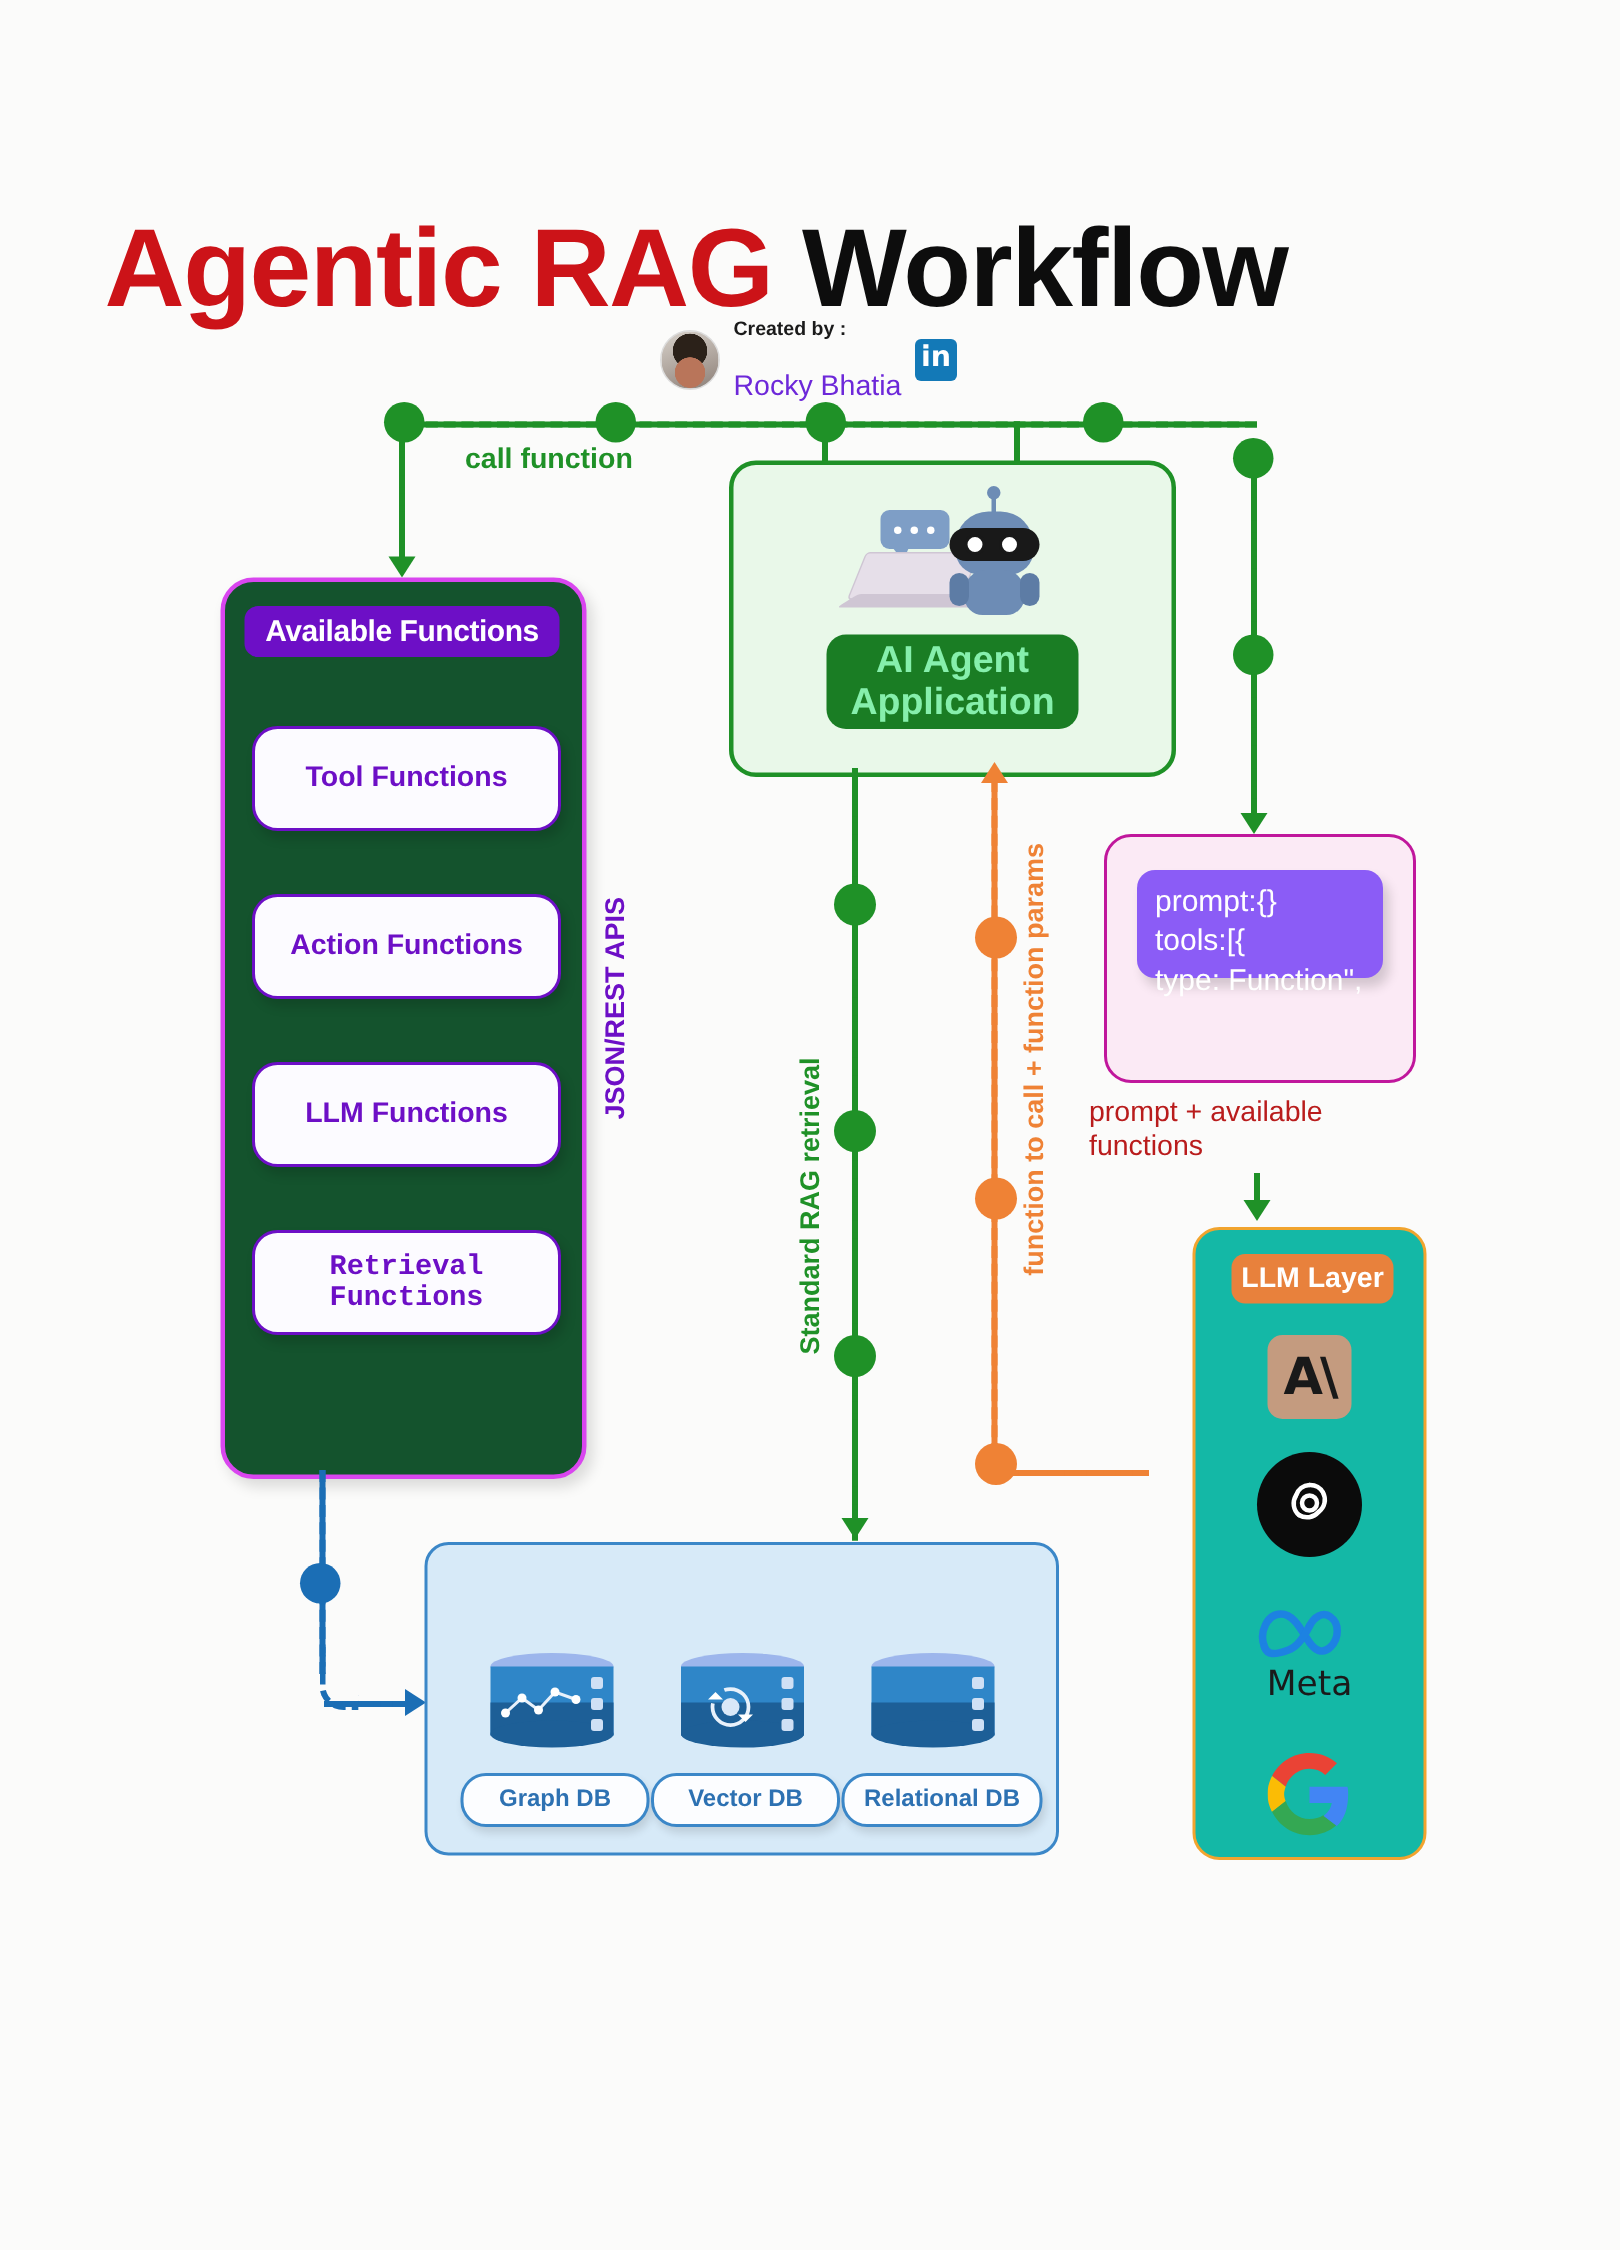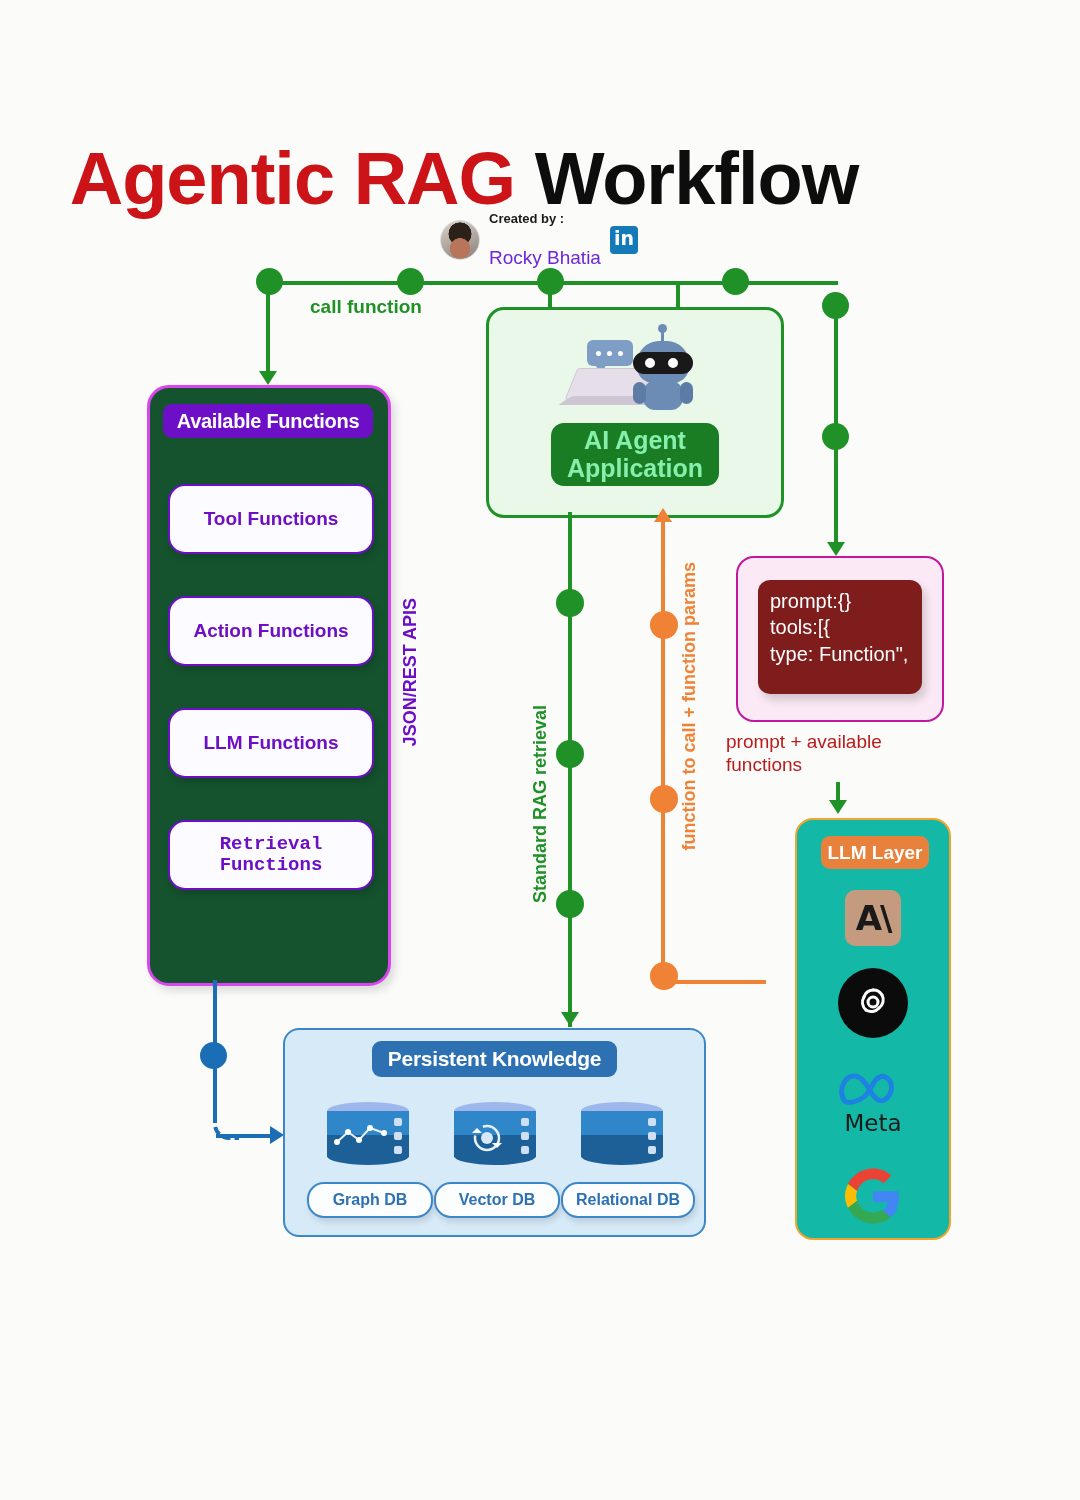--- a/index.html
+++ b/index.html
@@ -125,22 +125,22 @@
     font-size:25px;font-weight:bold;line-height:1.1;
     display:flex;align-items:center;justify-content:center;text-align:center;
   }
 
   
   .panel-prompt{
     position:absolute;left:736px;top:556px;width:204px;height:162px;
     background:#fbeaf5;border:2.5px solid #c0179c;border-radius:18px;
   }
   .prompt-inner{
-    position:absolute;left:20px;top:22px;width:164px;height:114px;
-    background:#7f1d1d;border-radius:12px;
+    position:absolute;left:20px;top:22px;width:164px;height:72px;
+    background:#8b5cf6;border-radius:12px;
     color:#fff;font-size:20px;line-height:1.32;
     padding:8px 0 0 12px;box-sizing:border-box;
     box-shadow:4px 6px 8px rgba(0,0,0,.16);
   }
   .prompt-cap{
     position:absolute;left:726px;top:731px;width:224px;
     text-align:left;font-size:19px;color:#b91c1c;line-height:1.2;
   }
 
   
@@ -343,21 +343,20 @@
           <path fill="#EA4335" d="M24 9.5c3.5 0 6.6 1.2 9 3.6l6.7-6.7C35.6 2.6 30.2.5 24 .5 14.6.5 6.5 5.9 2.6 13.7l7.8 6.1C12.3 13.9 17.6 9.5 24 9.5z"></path>
           <path fill="#FBBC05" d="M10.4 19.8l-7.8-6.1C.9 17 0 20.4 0 24s.9 7 2.6 10.3l7.8-6.1C9.9 26.8 9.5 25.4 9.5 24s.4-2.8.9-4.2z"></path>
           <path fill="#34A853" d="M24 47.5c6.2 0 11.5-2 15.3-5.6l-7.5-5.8c-2.1 1.4-4.7 2.2-7.8 2.2-6.4 0-11.7-4.4-13.6-10.3l-7.8 6.1C6.5 42.1 14.6 47.5 24 47.5z"></path>
           <path fill="#4285F4" d="M46.1 24c0-1.6-.1-2.8-.4-4.1H24v9.3h12.7c-.3 2.1-1.6 5.2-4.6 7.3l7.5 5.8c4.4-4.1 6.5-10.1 6.5-18.3z"></path>
         </svg>
       </div>
     </div>
   </div>
 
   <div class="panel-know">
-    <div class="chip-know">Persistent Knowledge</div>
 
     <div class="db" style="left:42px;">
       <div class="db-top"></div>
         <div class="db-mid"></div>
         <div class="db-lo"></div>
         <div class="db-bot"></div>
       <div class="db-dots">
           <i></i>
           <i></i>
           <i></i>

